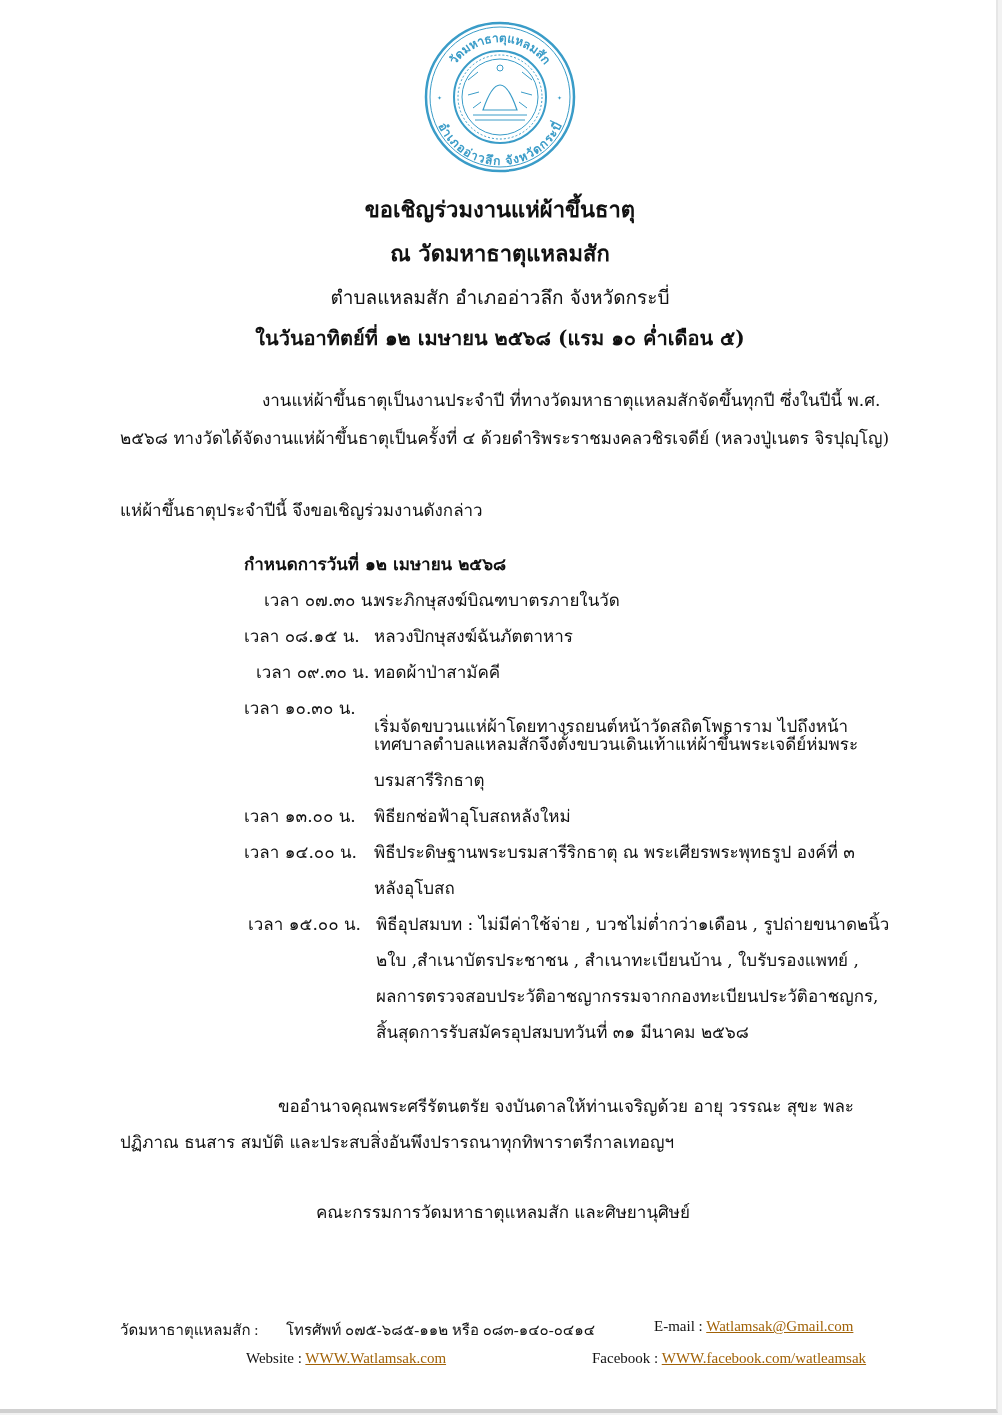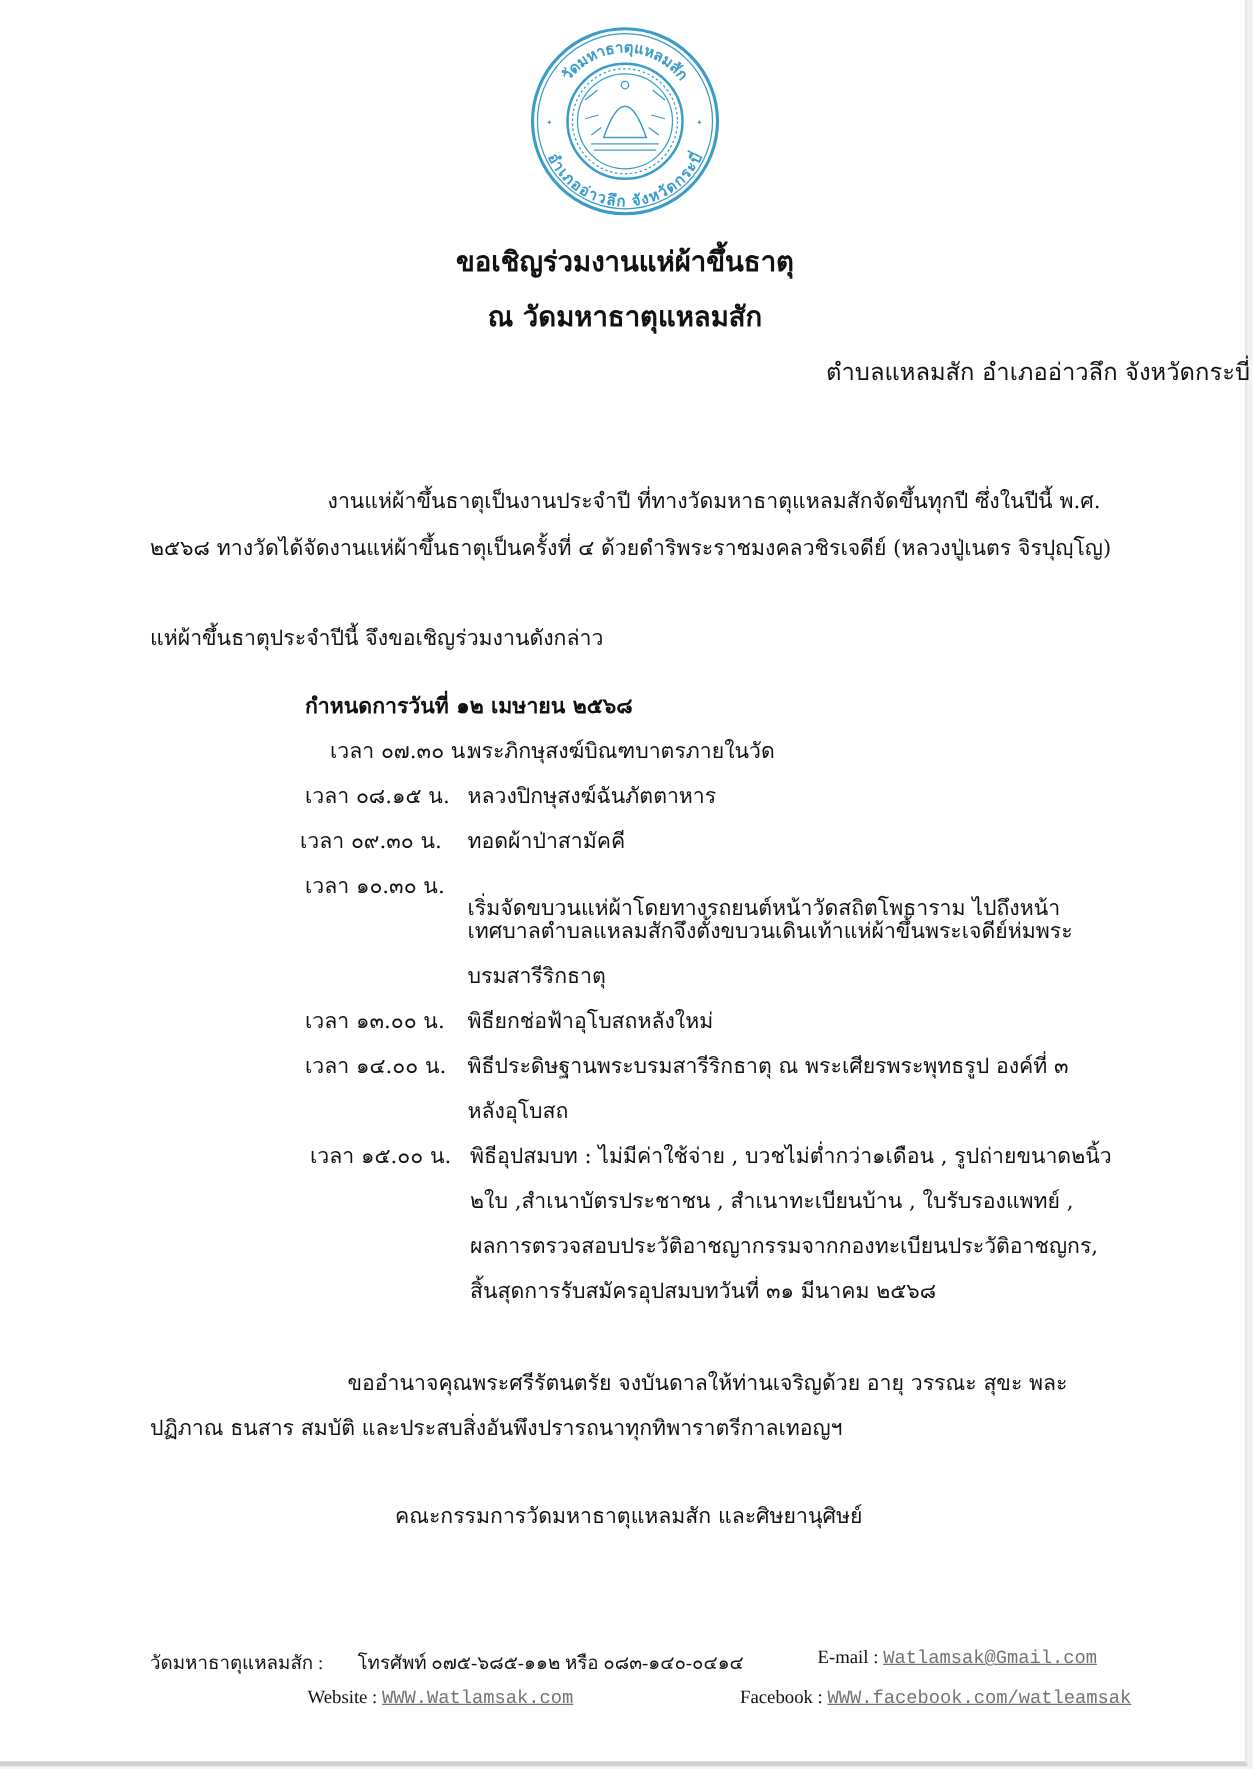--- a/index.html
+++ b/index.html
@@ -10,29 +10,29 @@
   }
   .page {
     position: absolute; left: 0; top: 0; width: 996px; height: 1409px;
     background: #ffffff;
     border-right: 2px solid #e6e6e6; border-bottom: 4px solid #d0d0d0;
   }
   .seal { position: absolute; left: 423px; top: 20px; width: 154px; height: 154px; }
   .abs { position: absolute; white-space: nowrap; }
   .title1 { left: 0; width: 1000px; text-align: center; top: 192px; font-size: 22px; font-weight: bold; }
   .title2 { left: 0; width: 1000px; text-align: center; top: 236px; font-size: 22px; font-weight: bold; }
-  .title3 { left: 0; width: 1000px; text-align: right; top: 282px; font-size: 19px; }
+  .title3 { left: 0; width: 1000px; text-align: center; top: 282px; font-size: 19px; }
   .title4 { left: 0; width: 1000px; text-align: center; top: 322px; font-size: 20px; font-weight: bold; }
   .para { font-size: 17px; }
   .para b { font-weight: bold; }
   .sched-head { left: 244px; top: 550px; font-size: 17px; font-weight: bold; }
   .time { font-size: 17px; }
   .desc { font-size: 17px; }
   .footer { font-size: 15px; font-family: "Liberation Serif", serif; }
-  .link { color: #737373; text-decoration: underline; font-family: Liberation Mono, monospace; }
+  .link { color: #a16207; text-decoration: underline; }
 </style>
 </head>
 <body>
 
 <div class="page">
 
   <svg class="seal" viewBox="0 0 154 154">
     <defs>
       <path id="arcTop" d="M 22 77 A 55 55 0 0 1 132 77"></path>
       <path id="arcBot" d="M 18 77 A 59 59 0 0 0 136 77"></path>
@@ -55,38 +55,39 @@
     <text font-size="12" fill="#3a9cc8" font-family="DejaVu Sans, sans-serif" font-weight="bold" dy="9">
       <textPath href="#arcBot" startOffset="50%" text-anchor="middle">อำเภออ่าวลึก จังหวัดกระบี่</textPath>
     </text>
     <text x="14" y="80" font-size="6" fill="#3a9cc8">✦</text>
     <text x="134" y="80" font-size="6" fill="#3a9cc8">✦</text>
   </svg>
 
   <div class="abs title1">ขอเชิญร่วมงานแห่ผ้าขึ้นธาตุ</div>
   <div class="abs title2">ณ วัดมหาธาตุแหลมสัก</div>
   <div class="abs title3">ตำบลแหลมสัก อำเภออ่าวลึก จังหวัดกระบี่</div>
+  <div class="abs title4">ในวันอาทิตย์ที่ ๑๒ เมษายน ๒๕๖๘ (แรม ๑๐ ค่ำเดือน ๕)</div>
 
   <div class="abs para" style="left:262px; top:386px;">งานแห่ผ้าขึ้นธาตุเป็นงานประจำปี ที่ทางวัดมหาธาตุแหลมสักจัดขึ้นทุกปี ซึ่งในปีนี้ พ.ศ.</div>
   <div class="abs para" style="left:120px; top:424px;">๒๕๖๘ ทางวัดได้จัดงานแห่ผ้าขึ้นธาตุเป็นครั้งที่ ๔ ด้วยดำริพระราชมงคลวชิรเจดีย์ (หลวงปู่เนตร จิรปุญฺโญ)</div>
   <div class="abs para" style="left:120px; top:496px;">แห่ผ้าขึ้นธาตุประจำปีนี้ จึงขอเชิญร่วมงานดังกล่าว</div>
 
   <div class="abs sched-head">กำหนดการวันที่ ๑๒ เมษายน ๒๕๖๘</div>
 
   <div>
     <div>
       <div class="abs time" style="left:244px; top:586px;margin-left:20px;">เวลา ๐๗.๓๐ น.</div>
       <div class="abs desc" style="left:374px; top:586px;">พระภิกษุสงฆ์บิณฑบาตรภายในวัด</div>
     </div>
     <div>
       <div class="abs time" style="left:244px; top:622px;">เวลา ๐๘.๑๕ น.</div>
       <div class="abs desc" style="left:374px; top:622px;">หลวงปิกษุสงฆ์ฉันภัตตาหาร</div>
     </div>
     <div>
-      <div class="abs time" style="left:240px; top:658px;">เวลา ๐๙.๓๐ น.</div>
+      <div class="abs time" style="left:256px; top:658px;">เวลา ๐๙.๓๐ น.</div>
       <div class="abs desc" style="left:374px; top:658px;">ทอดผ้าป่าสามัคคี</div>
     </div>
     <div>
       <div class="abs time" style="left:244px; top:694px;">เวลา ๑๐.๓๐ น.</div>
       <div class="abs desc" style="left:374px; top:712px;">เริ่มจัดขบวนแห่ผ้าโดยทางรถยนต์หน้าวัดสถิตโพธาราม ไปถึงหน้า</div>
       <div class="abs desc" style="left:374px; top:730px;">เทศบาลตำบลแหลมสักจึงตั้งขบวนเดินเท้าแห่ผ้าขึ้นพระเจดีย์ห่มพระ</div>
       <div class="abs desc" style="left:374px; top:766px;">บรมสารีริกธาตุ</div>
     </div>
     <div>
       <div class="abs time" style="left:244px; top:802px;">เวลา ๑๓.๐๐ น.</div>

